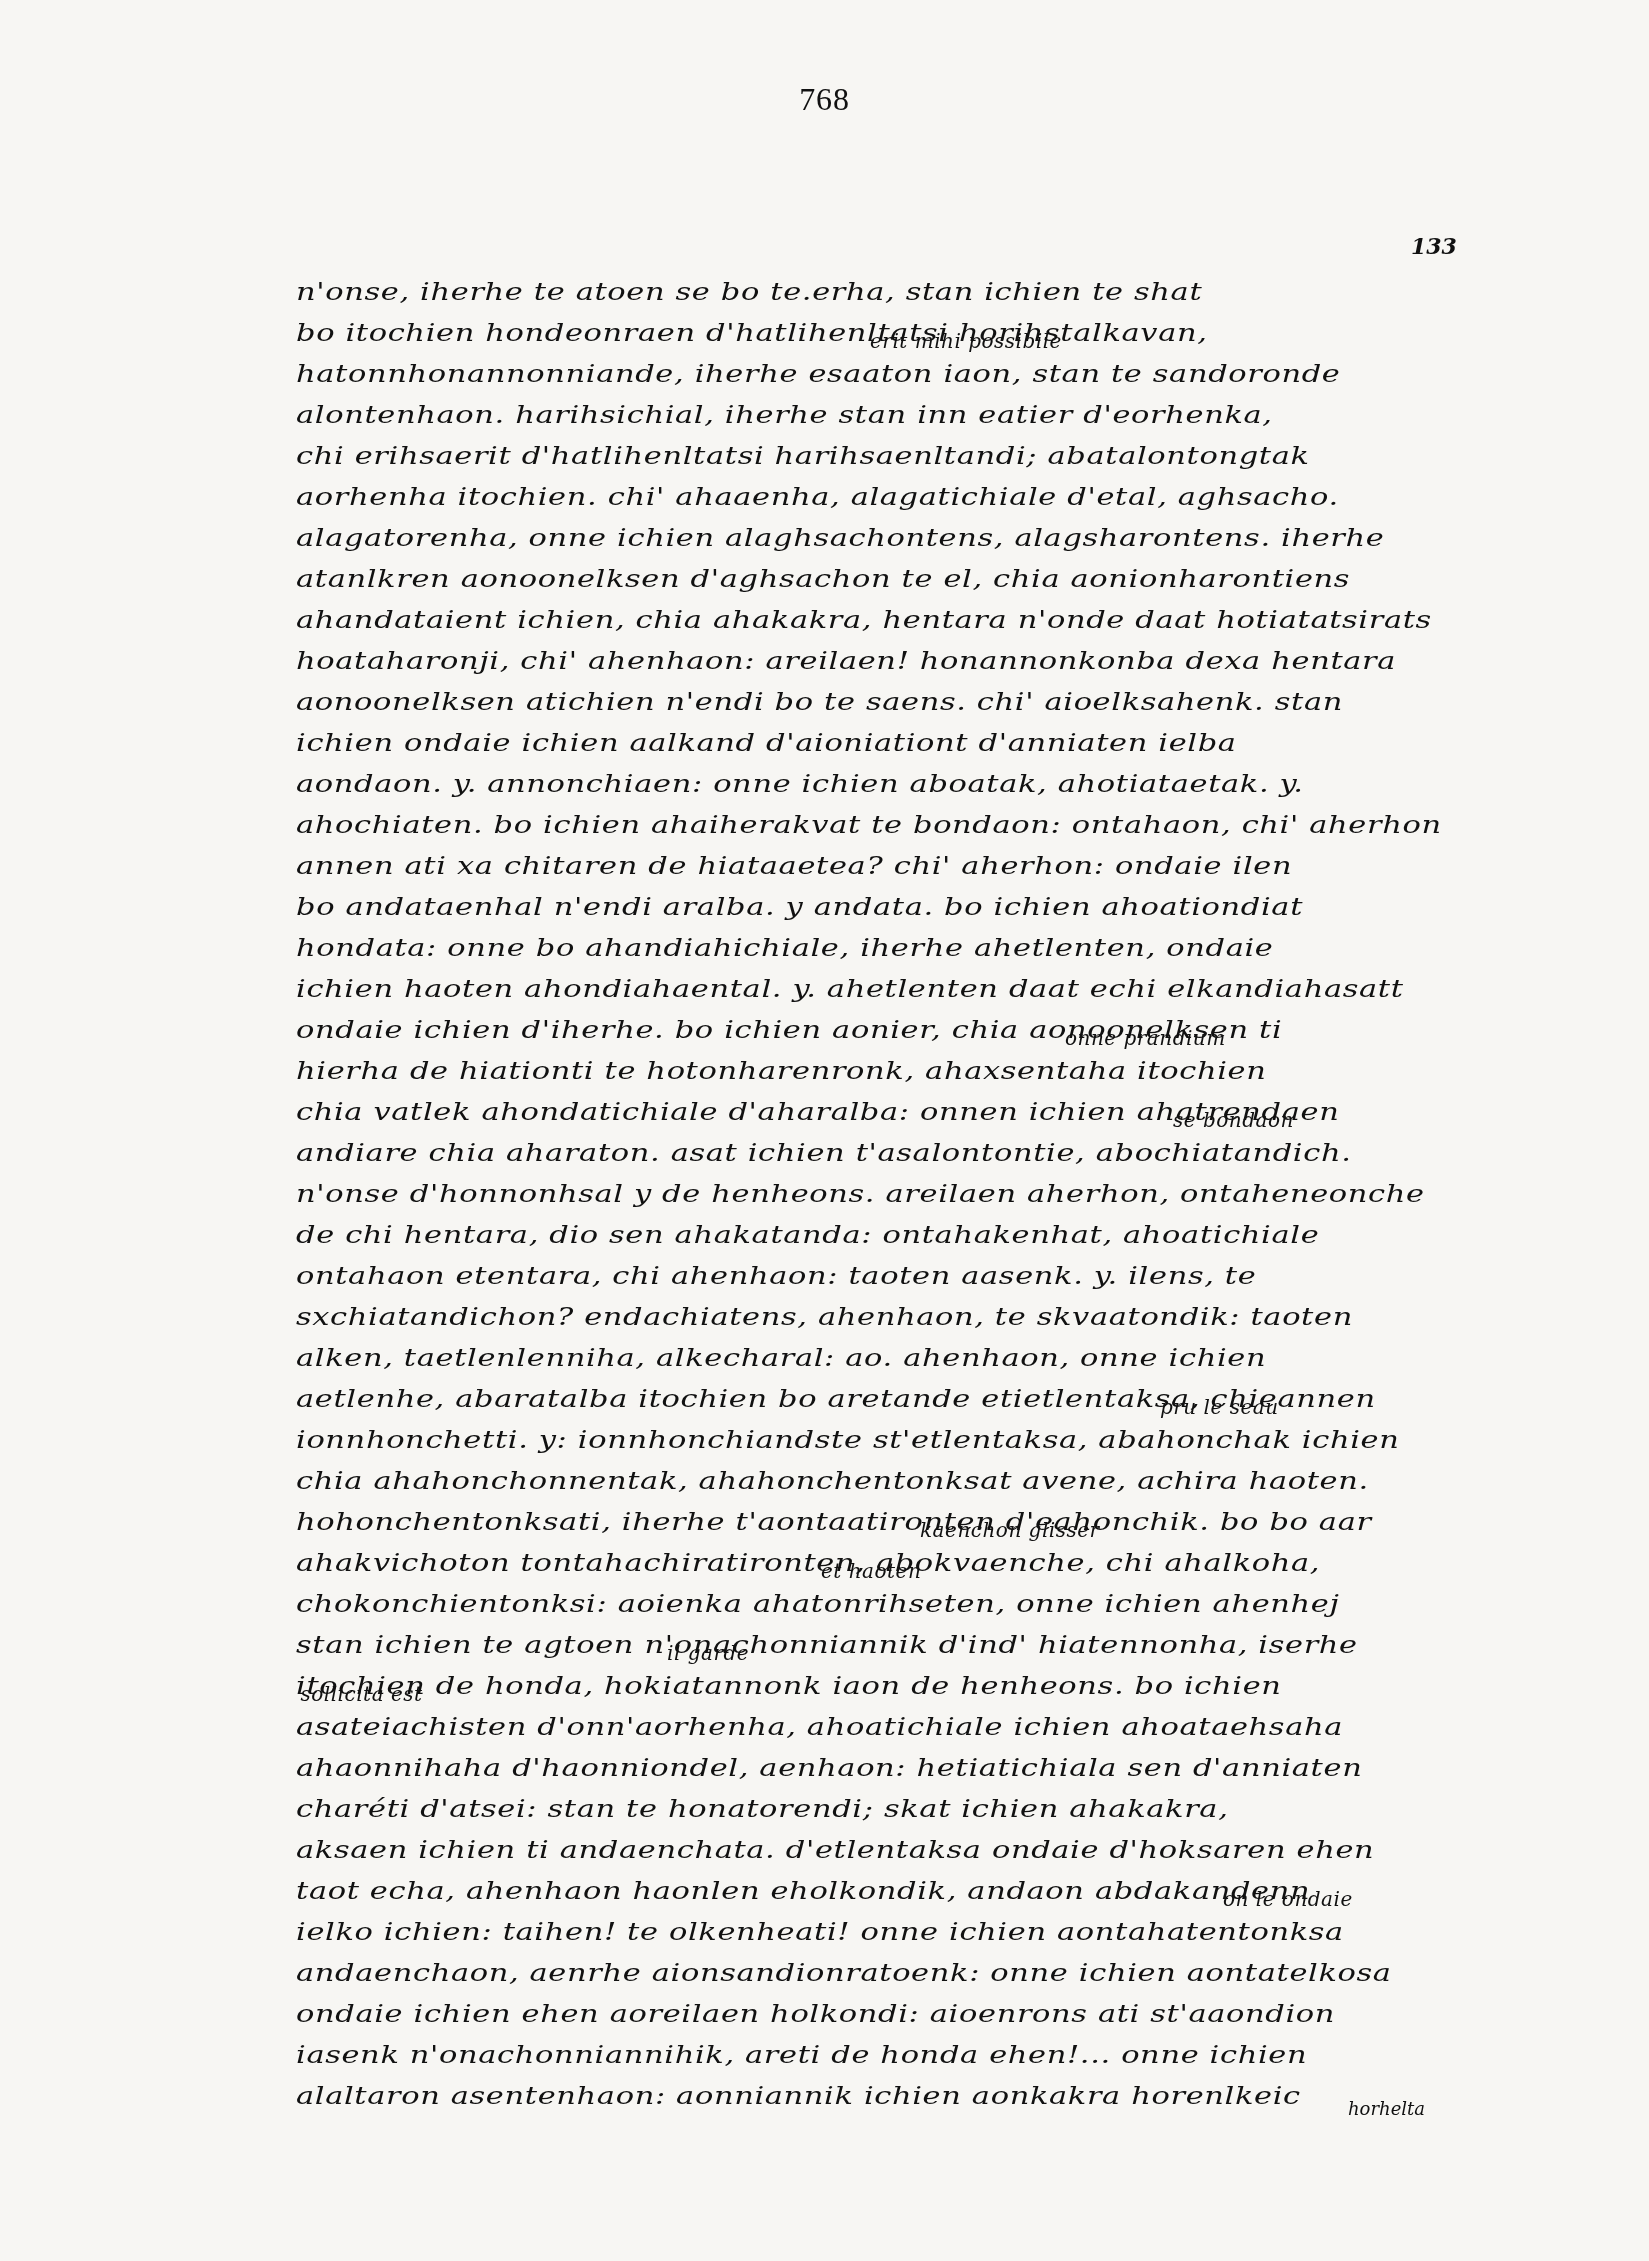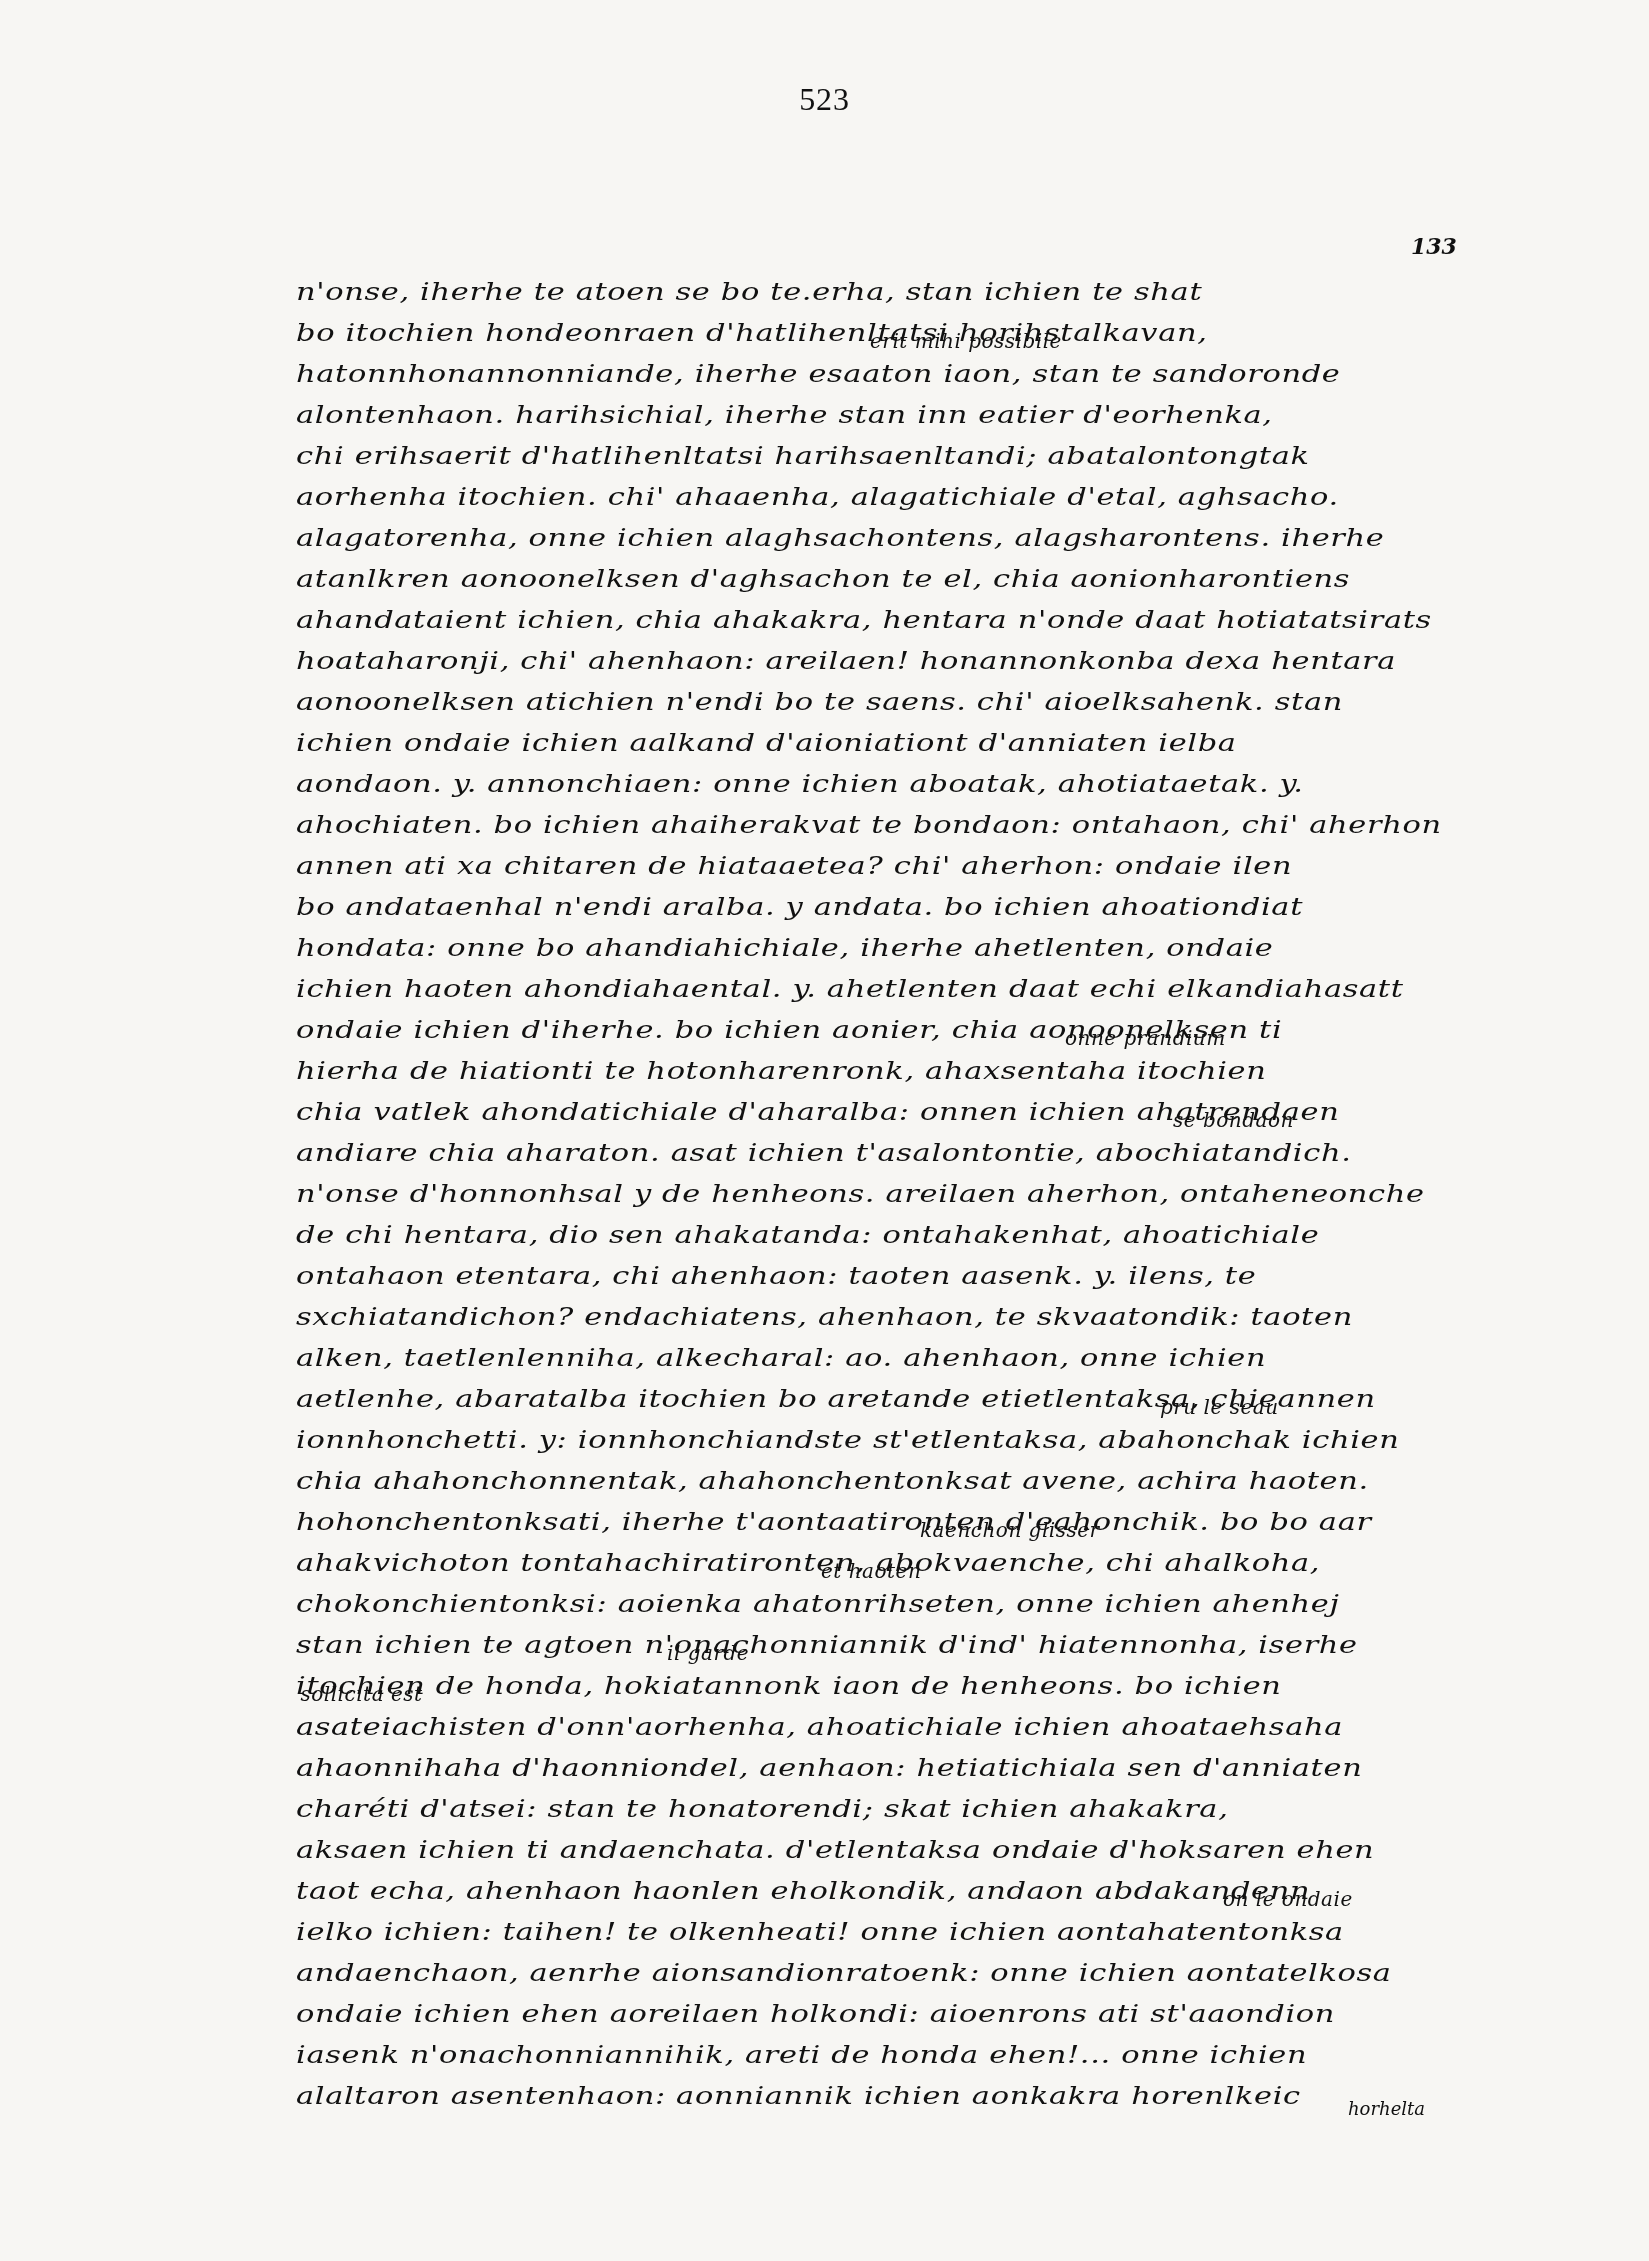--- a/index.html
+++ b/index.html
@@ -61,21 +61,21 @@
       left: 1348px;
       top: 2098px;
       font-family: "DejaVu Serif", serif;
       font-style: italic;
       font-size: 18px;
     }
   </style>
 </head>
 <body>
 
-<div class="page-number">523</div>
+<div class="page-number">768</div>
 <div class="folio-number">133</div>
 
 <div class="manuscript" id="manuscript">
     <div class="line"><span style="display: inline-block; transform-origin: left center; transform: scaleX(1.25);">n'onse, iherhe te atoen se bo te.erha, stan ichien te shat</span></div>
     <div class="line"><span style="display: inline-block; transform-origin: left center; transform: scaleX(1.25);">bo itochien hondeonraen d'hatlihenltatsi horihstalkavan,</span></div>
     <div class="line"><span style="display: inline-block; transform-origin: left center; transform: scaleX(1.25);">hatonnhonannonniande, iherhe esaaton iaon, stan te sandoronde</span><span class="gloss" style="left: 574px;">erit mihi possibile</span></div>
     <div class="line"><span style="display: inline-block; transform-origin: left center; transform: scaleX(1.25);">alontenhaon. harihsichial, iherhe stan inn eatier d'eorhenka,</span></div>
     <div class="line"><span style="display: inline-block; transform-origin: left center; transform: scaleX(1.25);">chi erihsaerit d'hatlihenltatsi harihsaenltandi; abatalontongtak</span></div>
     <div class="line"><span style="display: inline-block; transform-origin: left center; transform: scaleX(1.25);">aorhenha itochien. chi' ahaaenha, alagatichiale d'etal, aghsacho.</span></div>
     <div class="line"><span style="display: inline-block; transform-origin: left center; transform: scaleX(1.25);">alagatorenha, onne ichien alaghsachontens, alagsharontens. iherhe</span></div>

